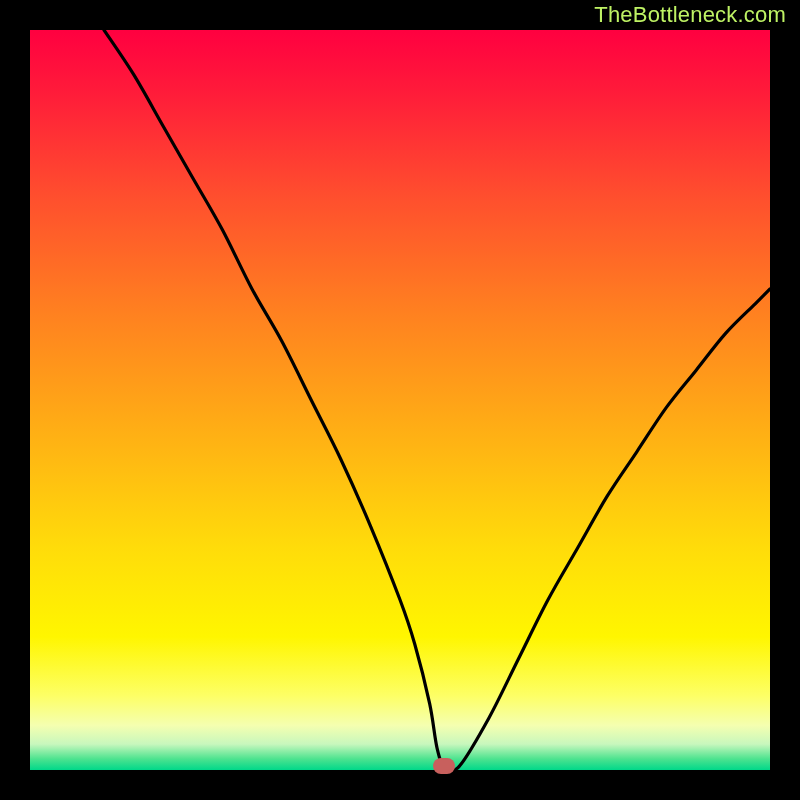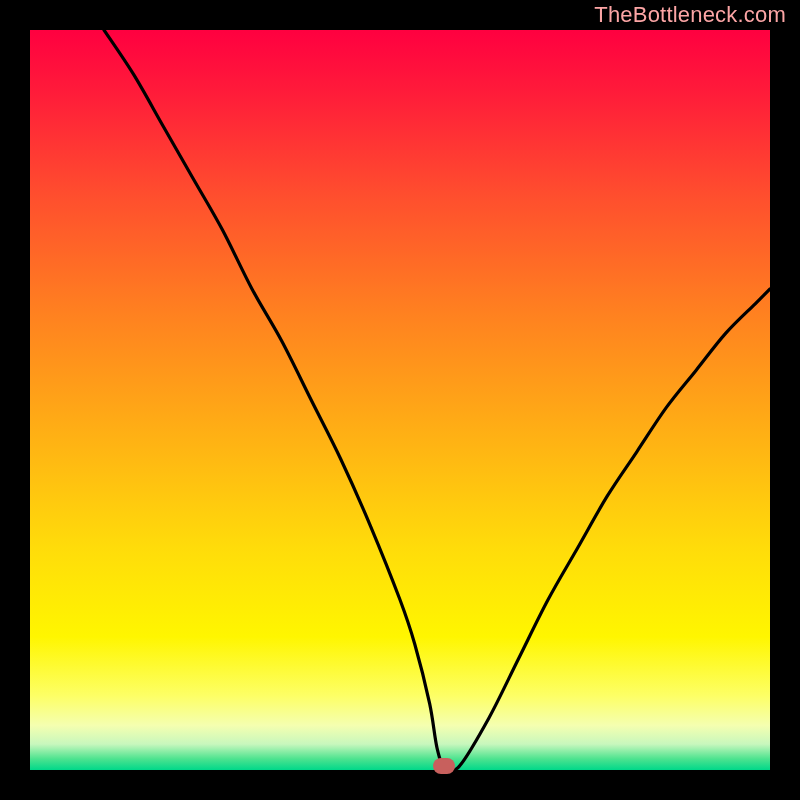--- a/index.html
+++ b/index.html
@@ -14,21 +14,21 @@
   .frame {
     position: relative;
     width: 800px;
     height: 800px;
     background: #000;
   }
   .watermark {
     position: absolute;
     top: 2px;
     right: 14px;
-    color: #fca5a5;
+    color: #bef264;
     font-size: 22px;
     font-weight: 500;
     letter-spacing: 0.2px;
     z-index: 5;
   }
   .plot-area {
     position: absolute;
     left: 30px;
     top: 30px;
     width: 740px;

